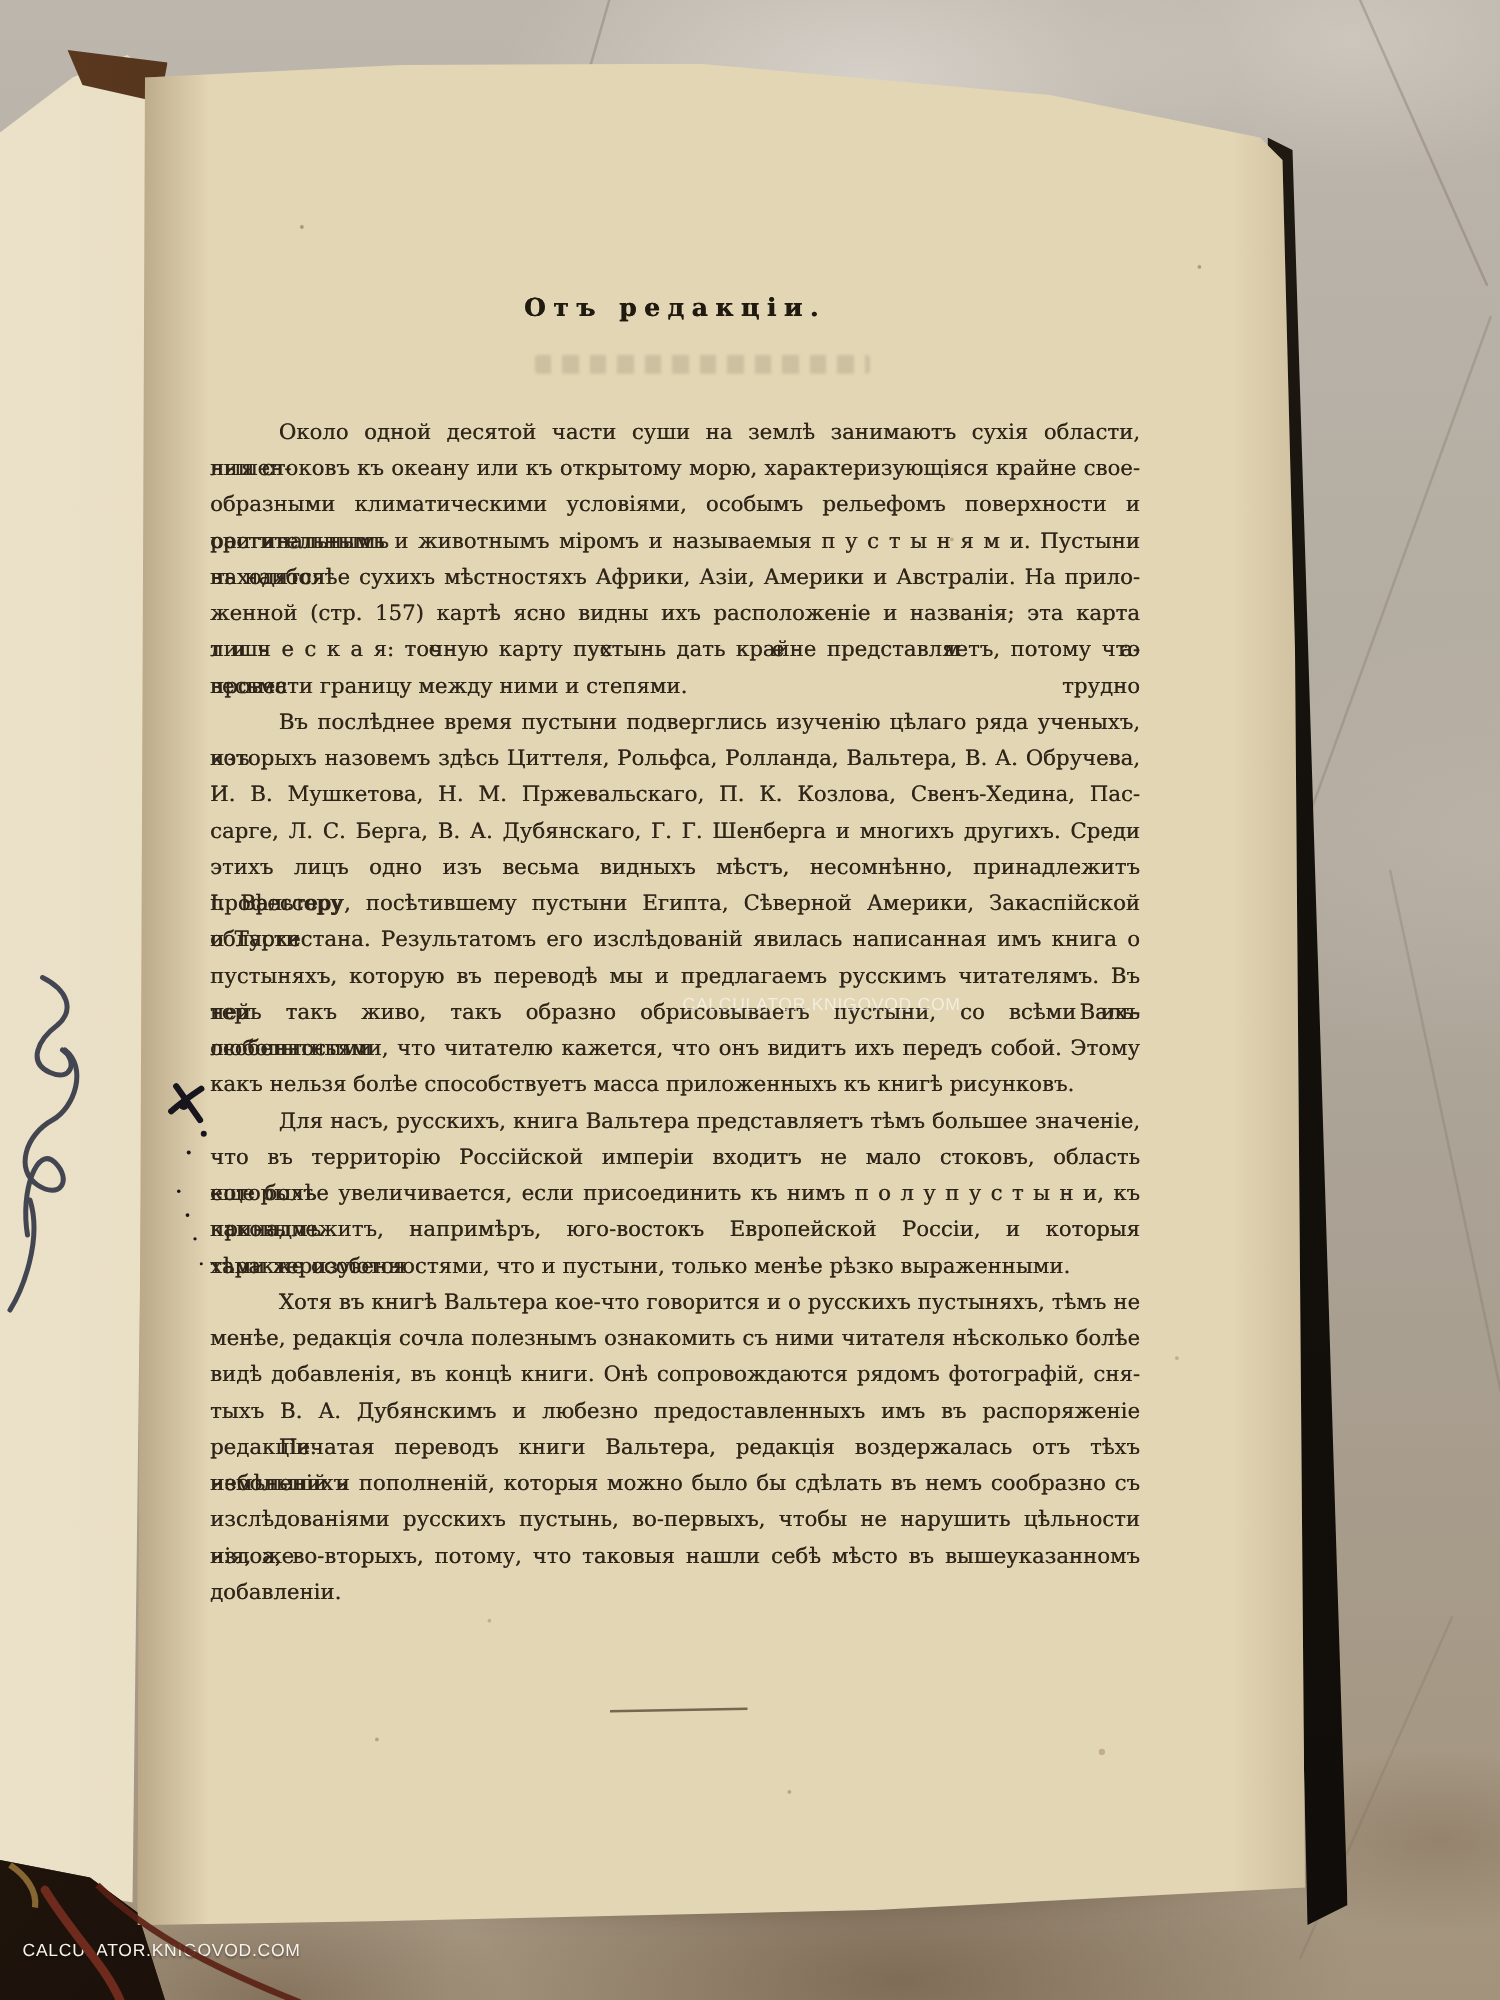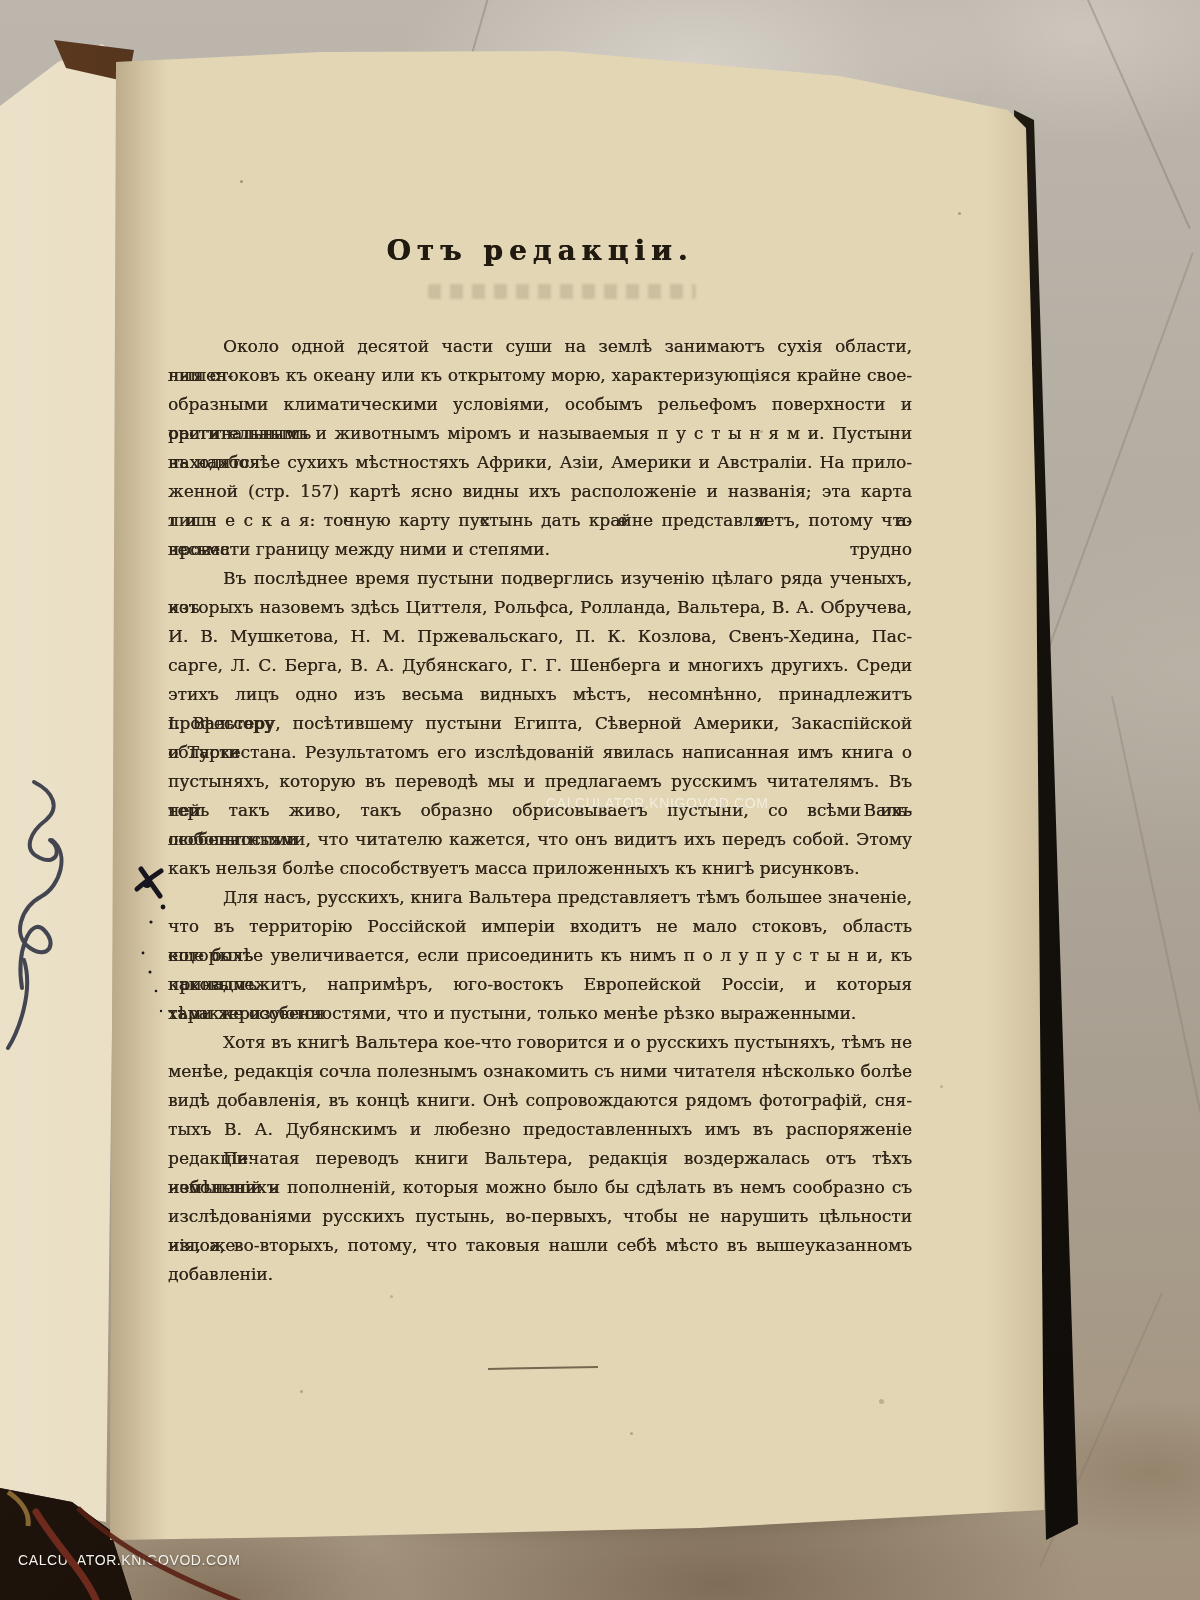--- a/index.html
+++ b/index.html
@@ -52,21 +52,21 @@
         linear-gradient(0deg, rgba(150,125,90,.26), rgba(150,125,90,0) 140px),
         linear-gradient(90deg,#cdbd9a 0%,#dccc aa 4%,#e0d3b2 10%,#e4d7b6 45%,#e6dabb 75%,#dfd2b0 94%,#d6c6a2 100%);
       background-color:#e3d6b5;}
   .gutter-shade{position:absolute;left:110px;top:50px;width:58px;height:1490px;
       background:linear-gradient(90deg,rgba(118,92,58,.38),rgba(118,92,58,0));}
   .edge-shade-r{position:absolute;left:985px;top:100px;width:60px;height:1430px;
       background:linear-gradient(90deg,rgba(130,108,74,0),rgba(130,108,74,.22));}
 
   
   .heading{position:absolute;left:168px;top:234px;width:744px;margin:0;
-      font-size:28px;font-weight:bold;letter-spacing:6px;text-align:center;
+      font-size:20px;font-weight:bold;letter-spacing:6px;text-align:center;
       color:#211a10;text-shadow:.3px 0 0 #211a10;}
   .ghost{position:absolute;left:428px;top:284px;width:268px;height:15px;border-radius:3px;
       background:repeating-linear-gradient(90deg,rgba(125,112,88,.22) 0 13px,rgba(125,112,88,0) 13px 22px);
       filter:blur(1.2px);}
   .text-block{position:absolute;left:168px;top:332px;width:744px;
       font-size:17px;line-height:29px;color:#2e2418;
       text-shadow:.3px 0 0 rgba(46,36,24,.75);}
   .line{text-align:justify;text-align-last:justify;white-space:normal;height:29px;overflow:visible;}
   .line.first{text-indent:55px;}
   .line.last{text-align-last:left;}

